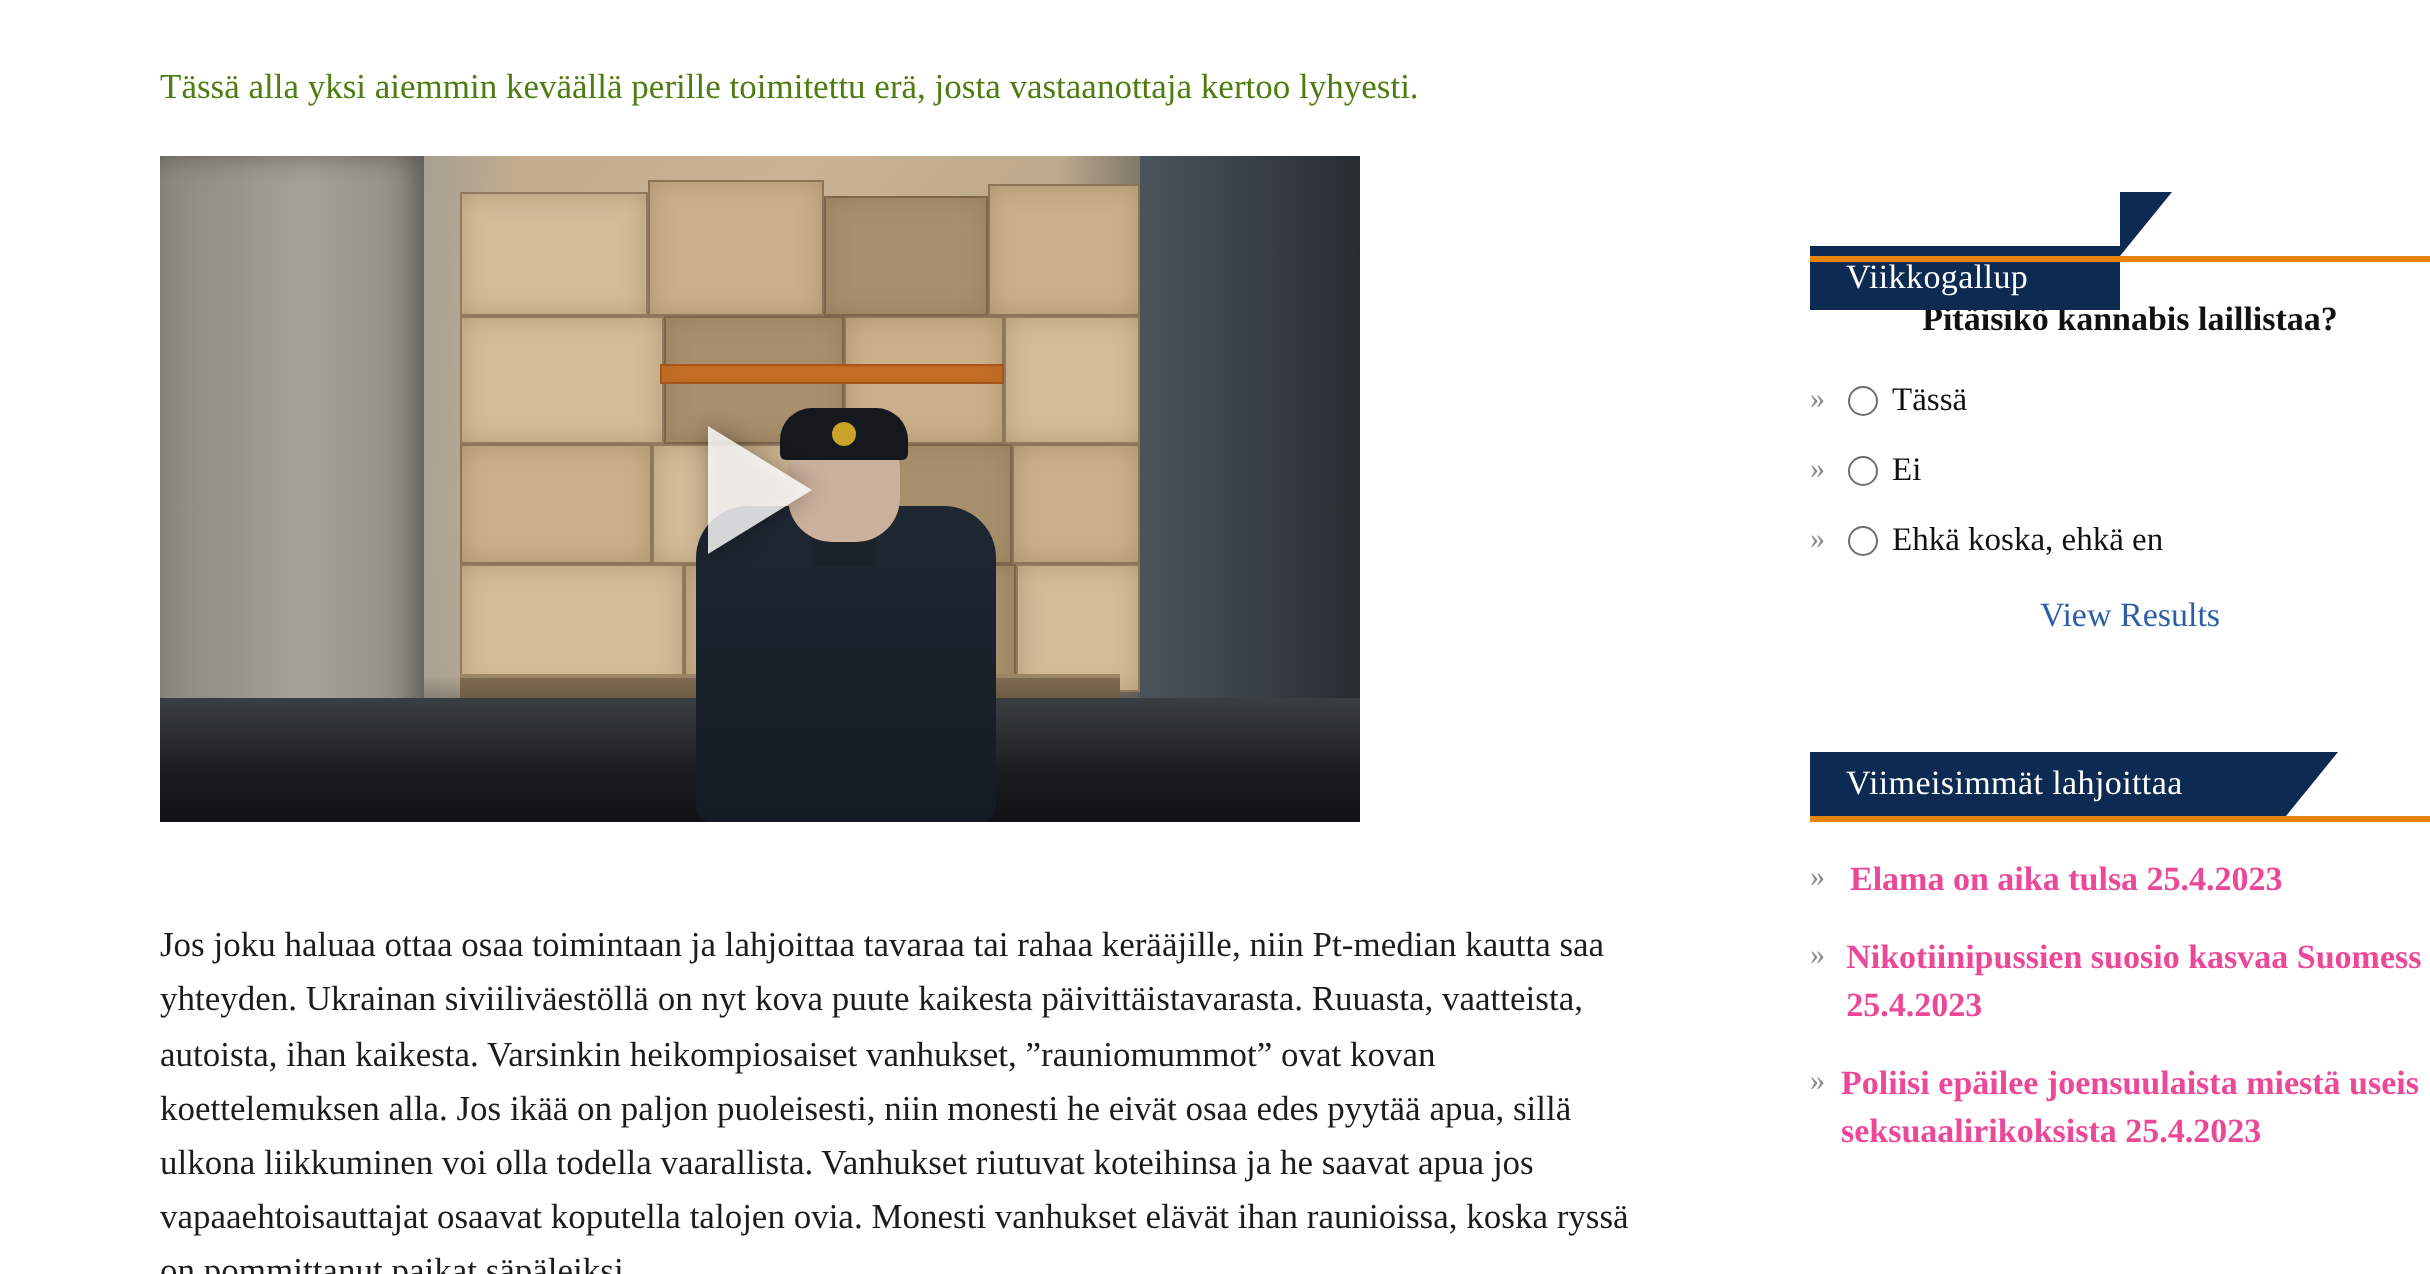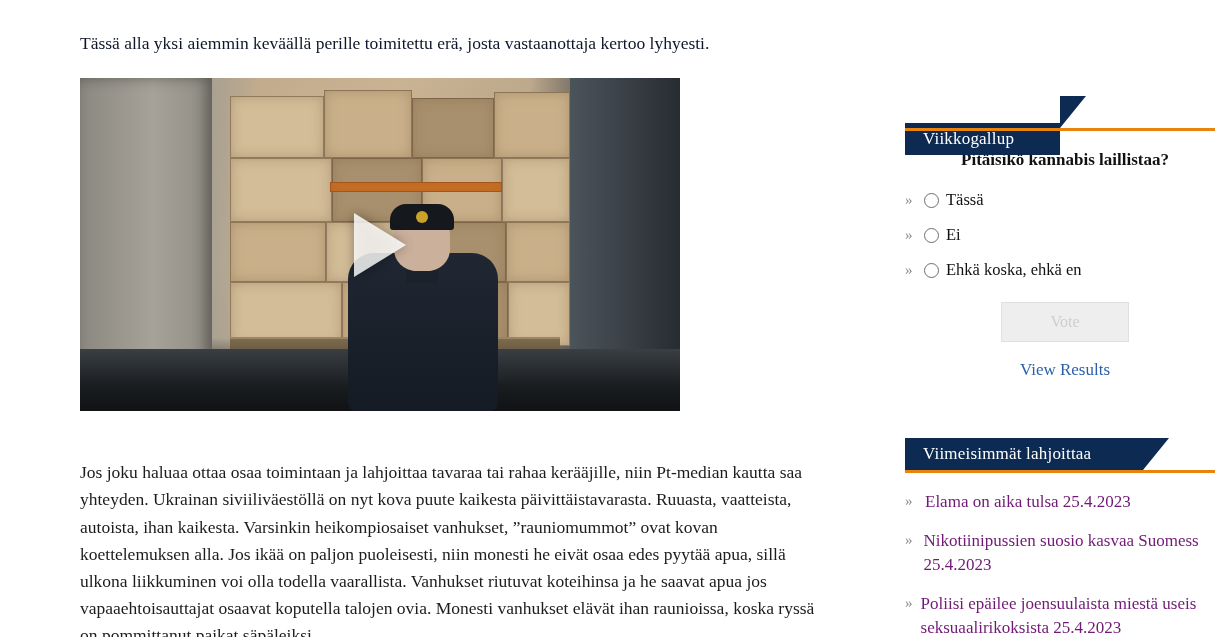--- a/index.html
+++ b/index.html
@@ -24,21 +24,21 @@
   
   .article {
     position: absolute;
     left: 80px;
     top: 30px;
     width: 735px;
   }
   .lead-text {
     font-size: 17.5px;
     line-height: 1.5;
-    color: #0f172a;
+    color: #4d7c0f;
     margin: 0 0 22px 0;
   }
   .video-box {
     position: relative;
     width: 600px;
     height: 333px;
     overflow: hidden;
     background: #5d5f60;
   }
   .video-bg {
@@ -220,22 +220,23 @@
   .art-item {
     display: flex;
     gap: 8px;
     margin-bottom: 16px;
     font-size: 17px;
     line-height: 1.38;
     color: #111;
   }
   .art-item .chev { padding-top: 1px; }
   .art-item a {
-    color: #701a75;
+    color: #ec4899;
     text-decoration: none;
+    font-weight: bold;
   }
 </style>
 </head>
 <body>
 
 <div class="page">
 
   <div class="article">
 
     <p class="lead-text">Tässä alla yksi aiemmin keväällä perille toimitettu erä, josta vastaanottaja kertoo lyhyesti.</p>
@@ -307,21 +308,20 @@
           <span class="chev">»</span>
           <span class="radio"></span>
           <span>Ei</span>
         </div>
         <div class="poll-opt">
           <span class="chev">»</span>
           <span class="radio"></span>
           <span>Ehkä koska, ehkä en</span>
         </div>
 
-        <button class="vote-btn">Vote</button>
         <a class="view-results" href="#">View Results</a>
       </div>
     </div>
 
     <div class="widget" style="margin-top:58px;">
       <div class="widget-head">
         <div class="bar" style="width:238px;">
           <span>Viimeisimmät lahjoittaa</span>
         </div>
         <div class="tail" style="left:238px;"></div>

